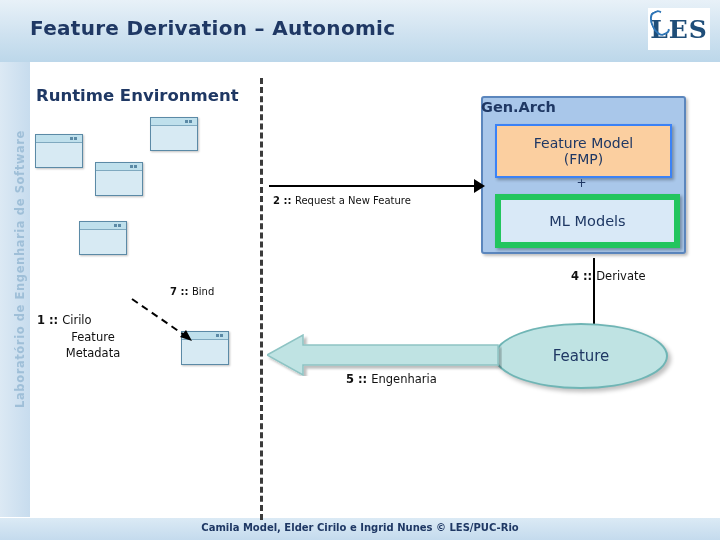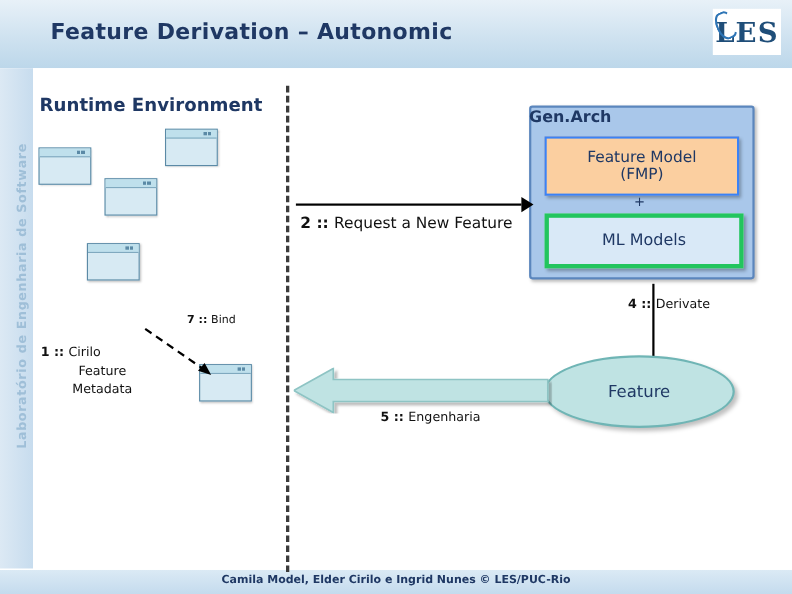--- a/index.html
+++ b/index.html
@@ -30,21 +30,20 @@
     border-bottom: 1px solid #ffffff;
   }
   .header-title {
     position: absolute;
     left: 30px; top: 16px;
     font-size: 20px;
     font-weight: bold;
     color: #1f3864;
     letter-spacing: 0.3px;
     white-space: nowrap;
-    margin-left: 16px;
   }
   .logo-box {
     position: absolute;
     left: 648px; top: 8px;
     width: 62px; height: 42px;
     background: #ffffff;
     display: flex;
     align-items: center;
     justify-content: center;
   }
@@ -171,21 +170,21 @@
     width: 173px;
     text-align: center;
     font-size: 12px;
     color: #1f3864;
   }
   .ml-box {
     position: absolute;
     left: 480px; top: 132px;
     width: 173px; height: 42px;
     background: #d9e9f7;
-    border: 4px solid #22c55e;
+    border: 6px solid #22c55e;
     box-shadow: 2px 2px 3px rgba(0,0,0,0.3);
     display: flex;
     align-items: center;
     justify-content: center;
   }
   .ml-box span {
     font-size: 14.5px;
     color: #1f3864;
   }
 
@@ -227,21 +226,21 @@
     position: absolute;
     left: 459px; top: 117px;
     width: 0; height: 0;
     border-left: 11px solid #000000;
     border-top: 7px solid transparent;
     border-bottom: 7px solid transparent;
   }
   .label-request {
     position: absolute;
     left: 258px; top: 133px;
-    font-size: 14px;
+    font-size: 10px;
     color: #111111;
     white-space: nowrap;
   }
   .label-request b { font-weight: bold; }
 
   
   .arrow-deriv-line {
     position: absolute;
     left: 578px; top: 196px;
     width: 2px; height: 106px;

